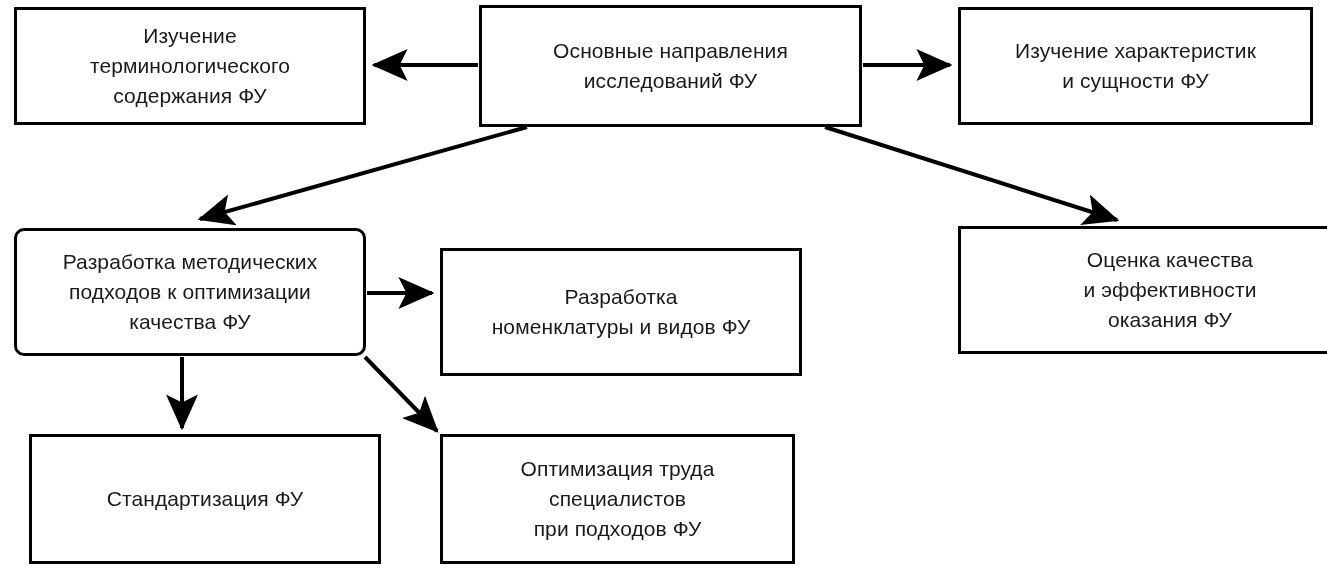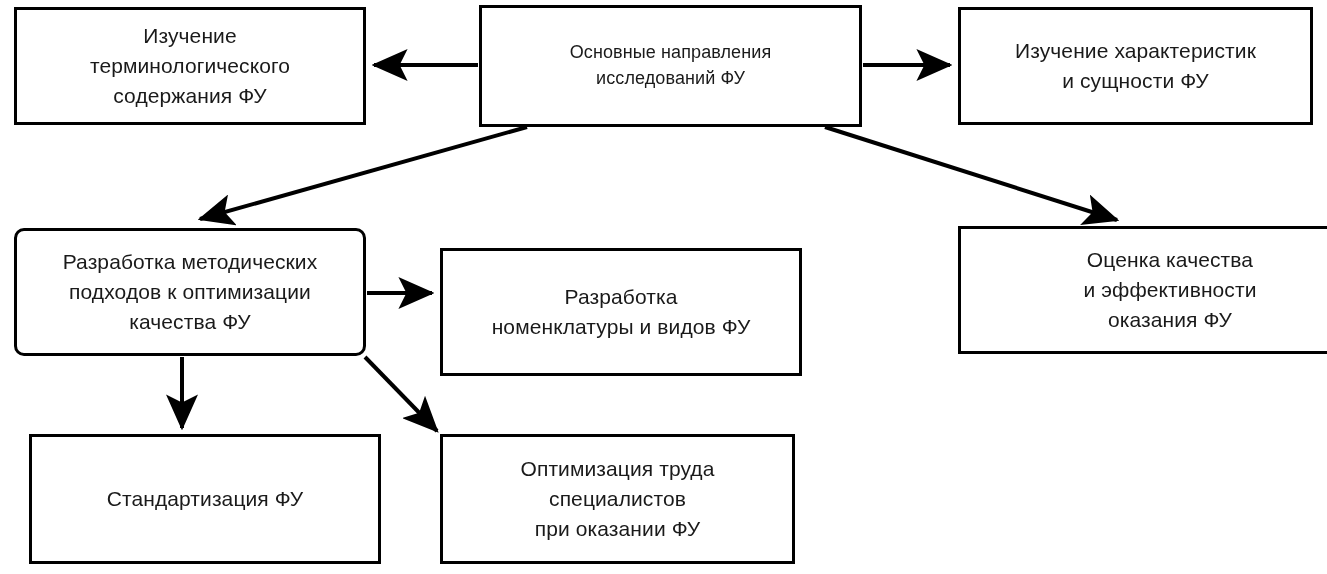--- a/index.html
+++ b/index.html
@@ -49,21 +49,21 @@
   
   #node-terminology { left: 14px;   top: 7px;   width: 352px; height: 118px; }
   #node-main        { left: 479px;  top: 5px;   width: 383px; height: 122px; }
   #node-features    { left: 958px;  top: 7px;   width: 355px; height: 118px; }
   #node-methods     { left: 14px;   top: 228px; width: 352px; height: 128px; border-radius: 10px; }
   #node-nomenclature{ left: 440px;  top: 228px; width: 362px; height: 128px; margin-top: 20px; }
   #node-quality     { left: 958px;  top: 226px; width: 424px; height: 128px; }
   #node-standard    { left: 29px;   top: 434px; width: 352px; height: 130px; }
   #node-labor       { left: 440px;  top: 434px; width: 355px; height: 130px; }
 
-  #node-main .node-label { font-size: 18px; }
+  #node-main .node-label { font-size: 21px; }
 </style>
 </head>
 <body>
 
 <div id="diagram-root">
 
   <svg class="edge-layer" viewBox="0 0 1327 574" width="1327" height="574" xmlns="http://www.w3.org/2000/svg">
     <defs>
       <marker id="arrowhead" markerWidth="9" markerHeight="8" refX="8.4" refY="4" orient="auto" markerUnits="strokeWidth">
         <path d="M0,0 L9,4 L0,8 L2,4 Z" fill="#000000"></path>
@@ -118,16 +118,16 @@
 оказания ФУ</span>
   </div>
 
   <div class="node" id="node-standard">
     <span class="node-label">Стандартизация ФУ</span>
   </div>
 
   <div class="node" id="node-labor">
     <span class="node-label">Оптимизация труда
 специалистов
-при оказании ФУ</span>
+при подходов ФУ</span>
   </div>
 
 </div>
 
 </body></html>

